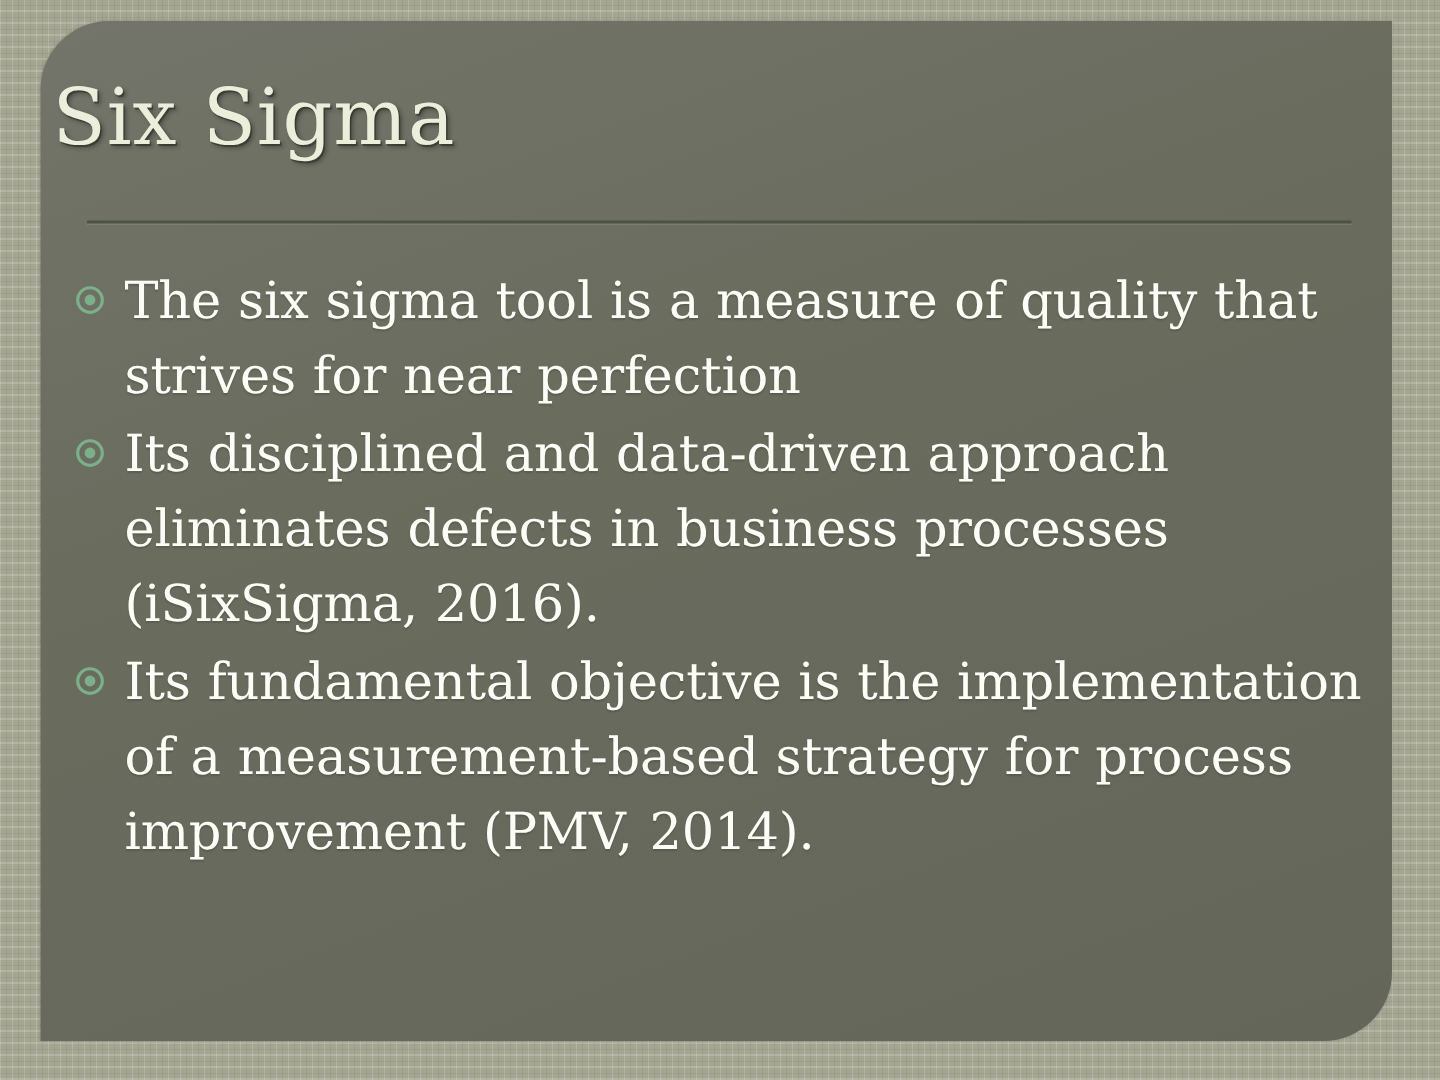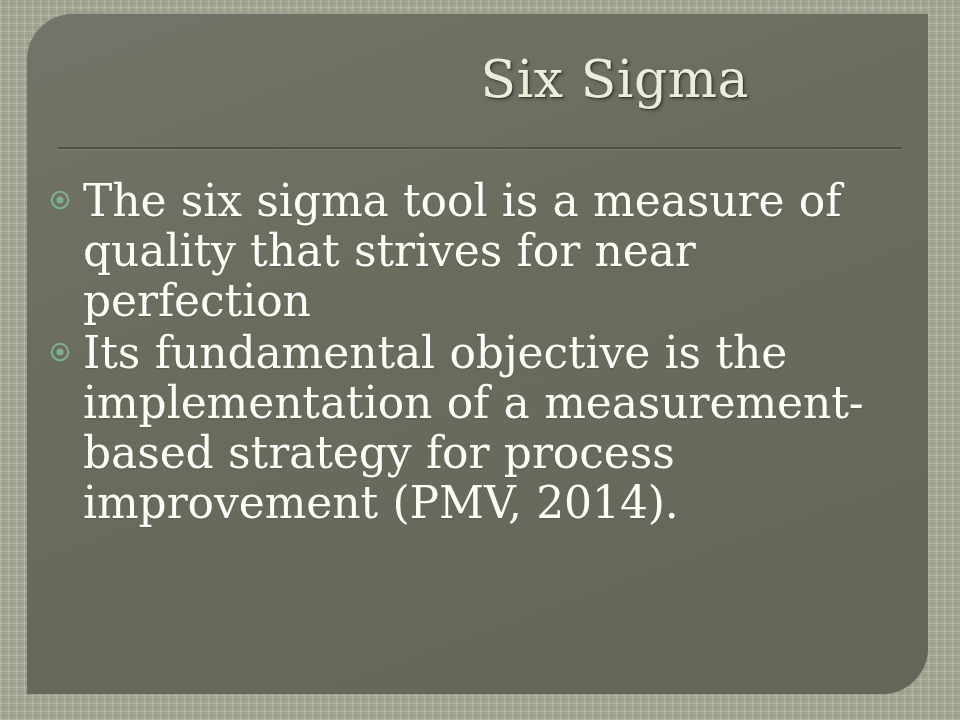--- a/index.html
+++ b/index.html
@@ -40,24 +40,24 @@
     height: 680px;
     background: #6a6c5e;
     background-image: linear-gradient(160deg, #73756a 0%, #6a6c5e 38%, #64665a 100%);
     border-radius: 46px 0px 46px 0px;
     box-shadow: 0 0 2px rgba(0,0,0,0.18);
   }
 
   
   #title-block {
     position: absolute;
-    left: 16px;
+    left: 35px;
     top: 52px;
     width: 733px;
-    text-align: right;
+    text-align: left;
   }
 
   #slide-title {
     display: inline-block;
     margin: 0;
     font-family: "DejaVu Serif", "Liberation Serif", serif;
     font-size: 52px;
     line-height: 1.05;
     font-weight: normal;
     letter-spacing: 0.5px;
@@ -102,21 +102,21 @@
     color: #7cb08b;
     text-align: left;
     user-select: none;
   }
 
   .bullet-marker svg { display: block; }
 
   .bullet-text {
     flex: 1 1 auto;
     font-family: "DejaVu Serif", "Liberation Serif", serif;
-    font-size: 44px;
+    font-size: 34px;
     line-height: 50px;
     color: #fdfdf8;
     letter-spacing: -0.1px;
     word-spacing: 0.5px;
     text-shadow: 0 1px 1px rgba(40,42,34,0.22);
   }
 </style>
 </head>
 <body>
 
@@ -135,20 +135,29 @@
     <div class="bullet-row">
       <span class="bullet-marker">
         <svg width="20" height="20" viewBox="0 0 20 20" aria-hidden="true">
           <circle cx="10" cy="10" r="8.2" fill="none" stroke="#7cb08b" stroke-width="2.1"></circle>
           <circle cx="10" cy="10" r="3.6" fill="#7cb08b"></circle>
         </svg>
       </span>
       <span class="bullet-text">The six sigma tool is a measure of quality that strives for near perfection</span>
     </div>
 
+    <div class="bullet-row">
+      <span class="bullet-marker">
+        <svg width="20" height="20" viewBox="0 0 20 20" aria-hidden="true">
+          <circle cx="10" cy="10" r="8.2" fill="none" stroke="#7cb08b" stroke-width="2.1"></circle>
+          <circle cx="10" cy="10" r="3.6" fill="#7cb08b"></circle>
+        </svg>
+      </span>
+      <span class="bullet-text">Its disciplined and data-driven approach eliminates defects in business processes (iSixSigma, 2016).</span>
+    </div>
 
     <div class="bullet-row">
       <span class="bullet-marker">
         <svg width="20" height="20" viewBox="0 0 20 20" aria-hidden="true">
           <circle cx="10" cy="10" r="8.2" fill="none" stroke="#7cb08b" stroke-width="2.1"></circle>
           <circle cx="10" cy="10" r="3.6" fill="#7cb08b"></circle>
         </svg>
       </span>
       <span class="bullet-text">Its fundamental objective is the implementation of a measurement-based strategy for process improvement (PMV, 2014).</span>
     </div>

